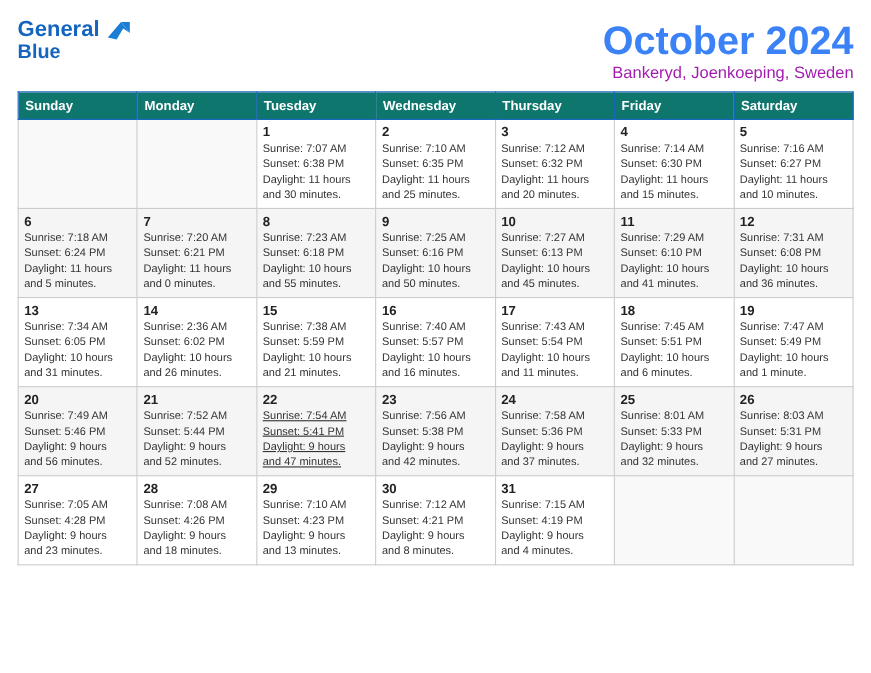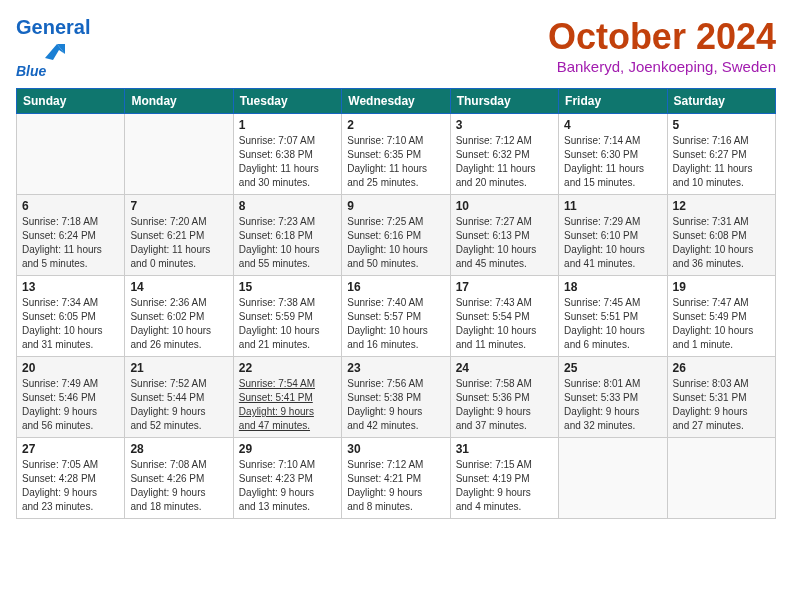--- a/index.html
+++ b/index.html
@@ -25,29 +25,28 @@
       font-size: 20px;
       font-weight: bold;
       color: #1a1a2e;
       line-height: 1.1;
     }
     .logo-text span.blue { color: #1565c0; }
     .logo-row {
       display: flex;
       align-items: center;
       gap: 2px;
-      flex-direction: column;
     }
     .title-block {
       text-align: right;
     }
     .month-title {
       font-size: 36px;
       font-weight: bold;
-      color: #c2410c;
+      color: #3b82f6;
       margin-left: 32px;
     }
     .location {
       font-size: 15px;
       color: #a21caf;
       font-weight: normal;
     }
     table {
       width: 100%;
       border-collapse: collapse;
@@ -96,21 +95,21 @@
     <div class="logo-row">
       <span class="logo-text">
         <span class="blue">General</span>
       </span>
       <svg width="28" height="22" viewBox="0 0 28 22">
         <polygon points="6,18 18,4 26,14 20,10 14,20" fill="#1a7fd4"></polygon>
         <polygon points="18,4 26,4 26,14" fill="#1a7fd4"></polygon>
       </svg>
     </div>
     <div>
-      <span class="logo-text" style="color:#1565c0; font-weight:bold; font-size:14px;font-style:italic;">Blue</span>
+      <span class="logo-text" style="color:#1565c0; font-weight:bold; font-size:18px;">Blue</span>
     </div>
   </div>
   <div class="title-block">
     <div class="month-title">October 2024</div>
     <div class="location">Bankeryd, Joenkoeping, Sweden</div>
   </div>
 </div>
 
 <table>
   <thead>

